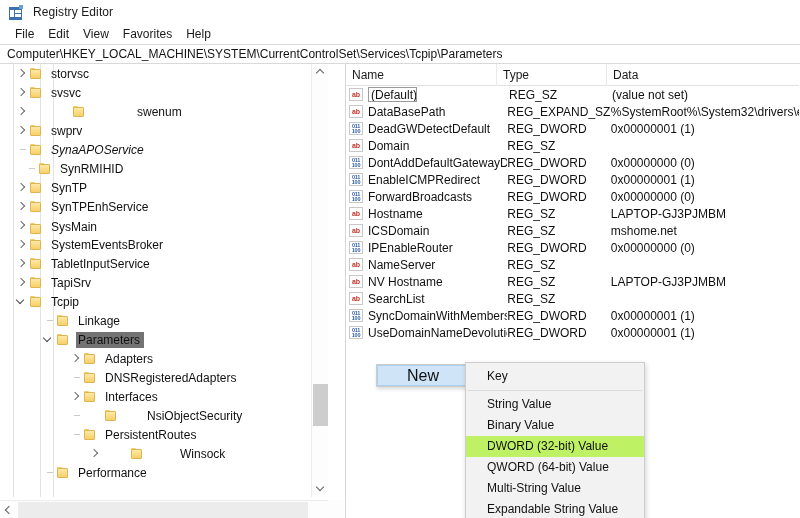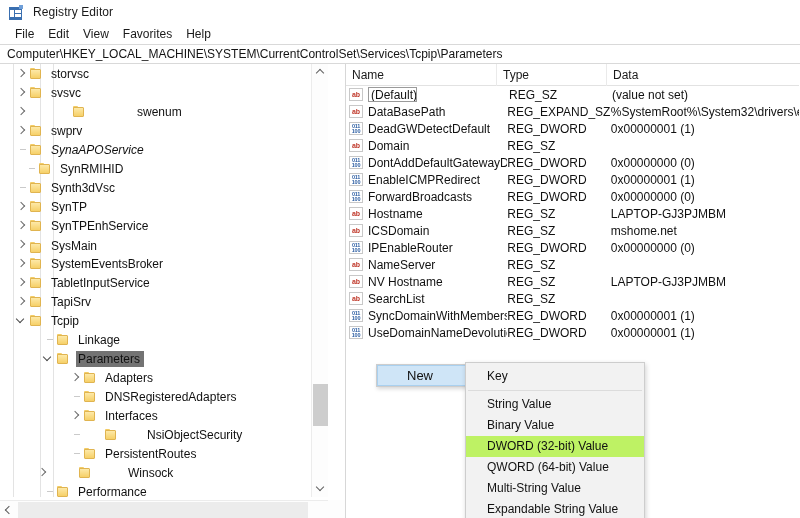--- a/index.html
+++ b/index.html
@@ -394,21 +394,21 @@
     height: 21px;
     display: flex;
     align-items: center;
     background: #cfe5f7;
     border: 1px solid #a9d0ef;
     box-sizing: border-box;
     position: relative;
     cursor: default;
   }
   #ctx-new .nlabel {
-    font-size: 13px;
+    font-size: 16px;
     color: #111;
     margin-left: 29px;
   }
   #ctx-new .narrow {
     position: absolute;
     right: 10px;
     top: 7px;
     width: 4px; height: 4px;
     border-right: 1.3px solid #4c7fb0;
     border-top: 1.3px solid #4c7fb0;
@@ -521,28 +521,20 @@
           </div>
           <div class="tnode" style="padding-left: 22px;">
             <span class="twist stub"></span>
             <span class="folder">
               <span class="ft"></span>
               <span class="fb"></span>
             </span>
             <span class="tlabel">SynRMIHID</span>
           </div>
           <div class="tnode" style="padding-left: 13px;">
-            <span class="twist stub"></span>
-            <span class="folder">
-              <span class="ft"></span>
-              <span class="fb"></span>
-            </span>
-            <span class="tlabel">Synth3dVsc</span>
-          </div>
-          <div class="tnode" style="padding-left: 13px;">
             <span class="twist chev"></span>
             <span class="folder">
               <span class="ft"></span>
               <span class="fb"></span>
             </span>
             <span class="tlabel">SynTP</span>
           </div>
           <div class="tnode" style="padding-left: 13px;">
             <span class="twist chev"></span>
             <span class="folder">
@@ -640,21 +632,21 @@
             <span class="tlabel">NsiObjectSecurity</span>
           </div>
           <div class="tnode" style="padding-left: 67px;">
             <span class="twist stub"></span>
             <span class="folder">
               <span class="ft"></span>
               <span class="fb"></span>
             </span>
             <span class="tlabel">PersistentRoutes</span>
           </div>
-          <div class="tnode" style="padding-left: 34px; gap: 28px;">
+          <div class="tnode" style="padding-left: 86px; gap: 28px;">
             <span class="twist chev"></span>
             <span class="folder">
               <span class="ft"></span>
               <span class="fb"></span>
             </span>
             <span class="tlabel">Winsock</span>
           </div>
           <div class="tnode" style="padding-left: 40px;">
             <span class="twist stub"></span>
             <span class="folder">

